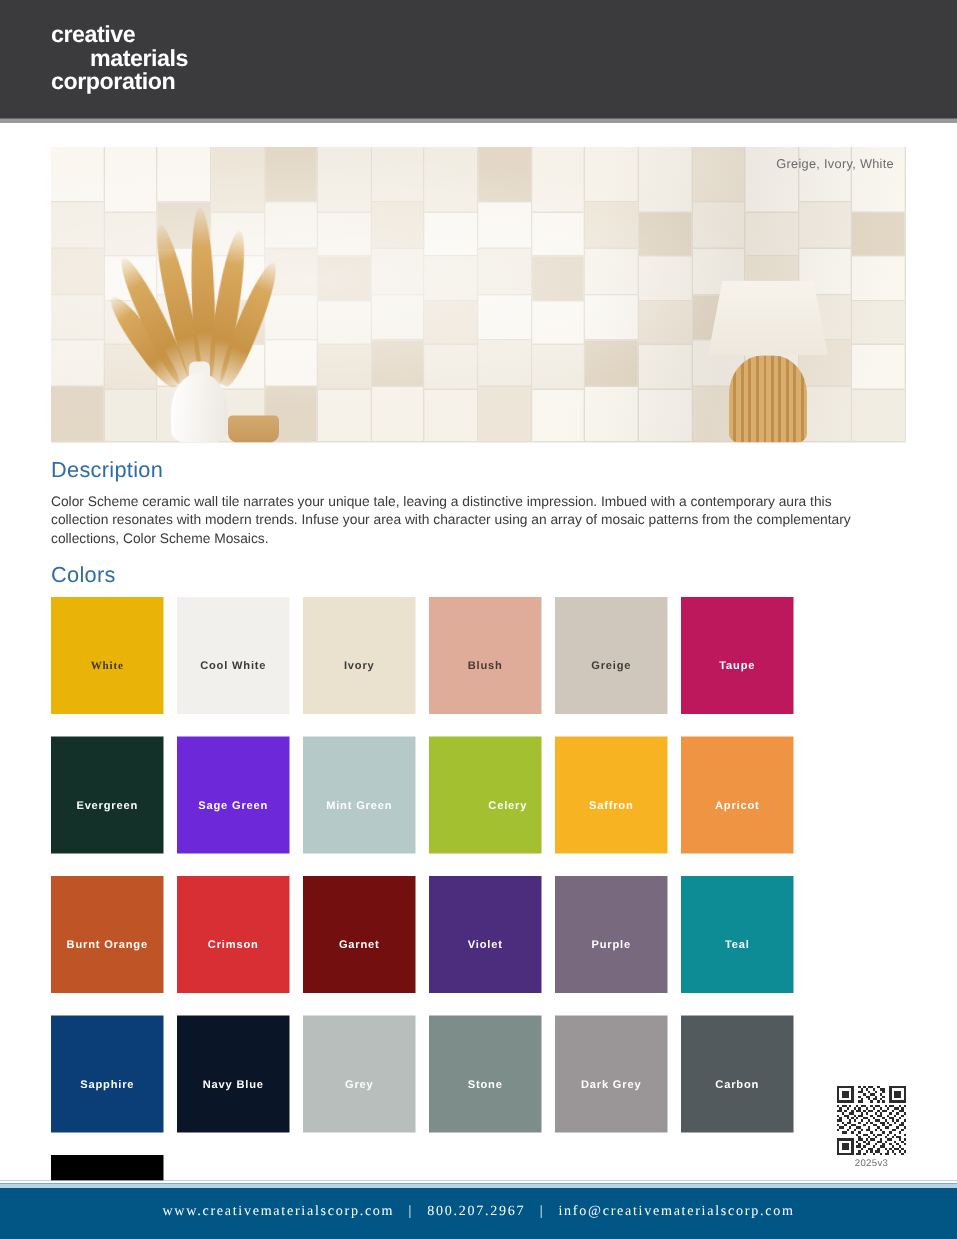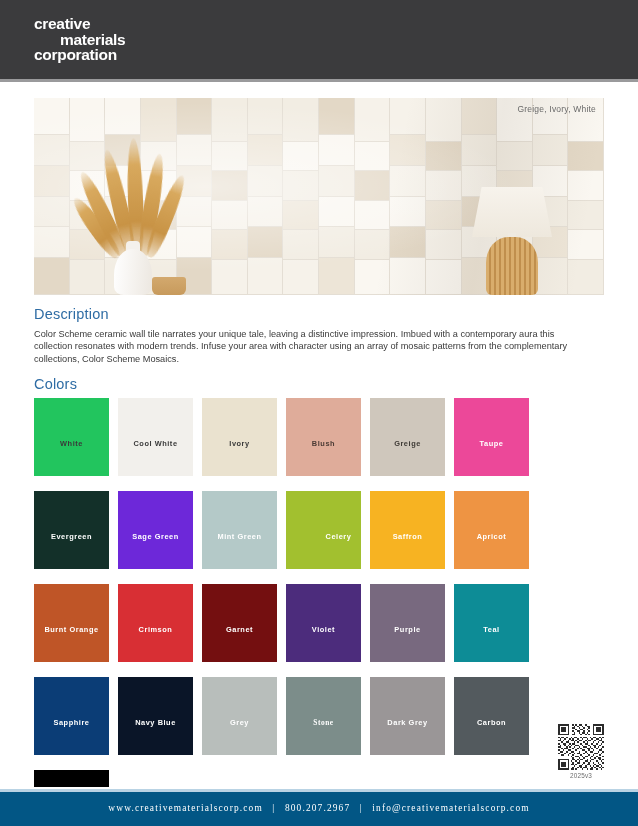--- a/index.html
+++ b/index.html
@@ -412,36 +412,36 @@
     <div class="lamp-base"></div>
 
     <div class="hero-caption">Greige, Ivory, White</div>
   </div>
 
   <div class="section-heading">Description</div>
   <p class="description-text">Color Scheme ceramic wall tile narrates your unique tale, leaving a distinctive impression. Imbued with a contemporary aura this collection resonates with modern trends. Infuse your area with character using an array of mosaic patterns from the complementary collections, Color Scheme Mosaics.</p>
 
   <div class="section-heading">Colors</div>
   <div class="swatch-grid" id="swatch-grid">
-      <div class="swatch" style="background: #22c55e;">
+      <div class="swatch" style="background: #eab308; font-family: Liberation Serif, serif;">
         <div class="swatch-label" style="color: rgb(58, 58, 58);">White</div>
       </div>
       <div class="swatch" style="background: rgb(242, 240, 236);">
         <div class="swatch-label" style="color: rgb(58, 58, 58);">Cool White</div>
       </div>
       <div class="swatch" style="background: rgb(234, 226, 207);">
         <div class="swatch-label" style="color: rgb(58, 58, 58);">Ivory</div>
       </div>
       <div class="swatch" style="background: rgb(223, 172, 154);">
         <div class="swatch-label" style="color: rgb(74, 58, 52);">Blush</div>
       </div>
       <div class="swatch" style="background: rgb(207, 199, 188);">
         <div class="swatch-label" style="color: rgb(63, 59, 54); text-align: center;">Greige</div>
       </div>
-      <div class="swatch" style="background: #ec4899;">
+      <div class="swatch" style="background: #be185d;">
         <div class="swatch-label" style="color: rgb(255, 255, 255);">Taupe</div>
       </div>
       <div class="swatch" style="background: rgb(19, 48, 41);">
         <div class="swatch-label" style="color: rgb(255, 255, 255);">Evergreen</div>
       </div>
       <div class="swatch" style="background: #6d28d9;">
         <div class="swatch-label" style="color: rgb(255, 255, 255);">Sage Green</div>
       </div>
       <div class="swatch" style="background: rgb(180, 201, 200);">
         <div class="swatch-label" style="color: rgb(255, 255, 255);">Mint Green</div>
@@ -476,21 +476,21 @@
       <div class="swatch" style="background: rgb(11, 61, 118);">
         <div class="swatch-label" style="color: rgb(255, 255, 255);">Sapphire</div>
       </div>
       <div class="swatch" style="background: rgb(10, 21, 40);">
         <div class="swatch-label" style="color: rgb(255, 255, 255);">Navy Blue</div>
       </div>
       <div class="swatch" style="background: rgb(184, 190, 187);">
         <div class="swatch-label" style="color: rgb(255, 255, 255);">Grey</div>
       </div>
       <div class="swatch" style="background: rgb(124, 141, 138);">
-        <div class="swatch-label" style="color: rgb(255, 255, 255); font-family: Liberation Serif, serif;">Stone</div>
+        <div class="swatch-label" style="color: rgb(255, 255, 255);">Stone</div>
       </div>
       <div class="swatch" style="background: rgb(154, 150, 151);">
         <div class="swatch-label" style="color: rgb(255, 255, 255);">Dark Grey</div>
       </div>
       <div class="swatch" style="background: rgb(83, 90, 94);">
         <div class="swatch-label" style="color: rgb(255, 255, 255);">Carbon</div>
       </div>
       <div class="swatch" style="background: rgb(0, 0, 0);">
         <div class="swatch-label" style="color: rgb(255, 255, 255);">Black</div>
       </div>

